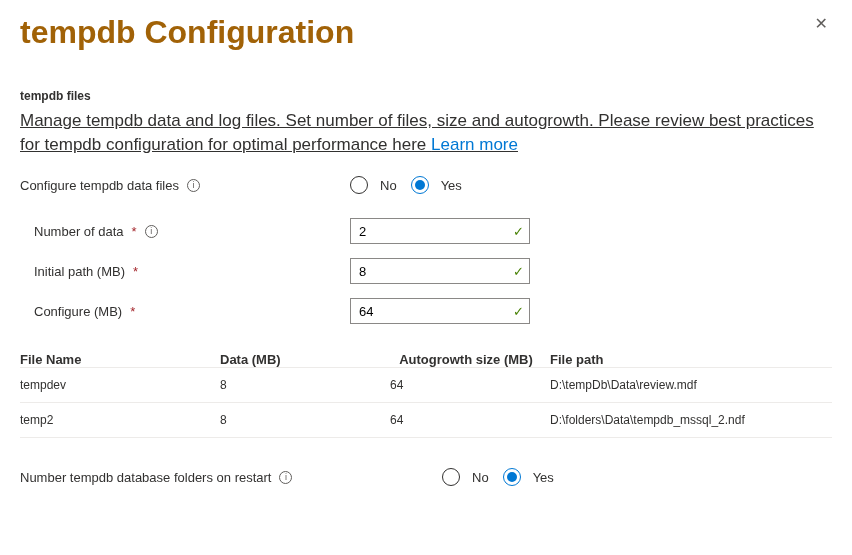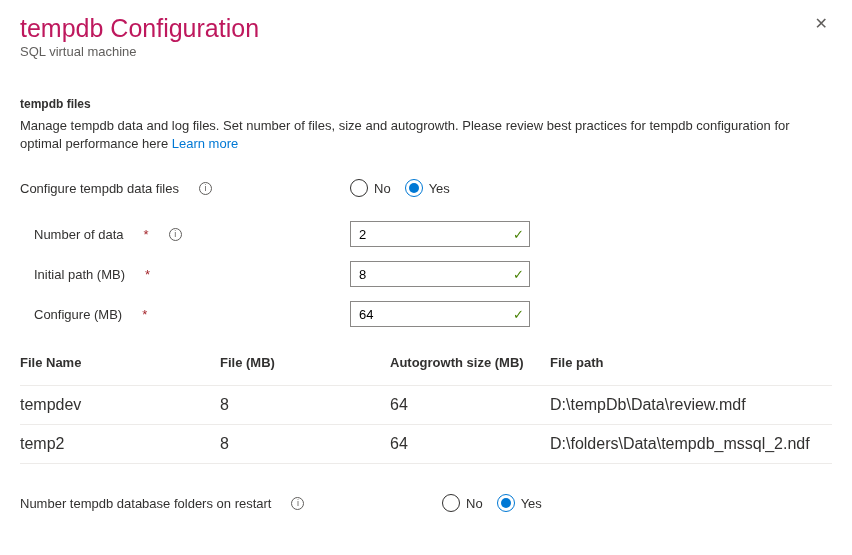--- a/index.html
+++ b/index.html
@@ -5,74 +5,73 @@
   * { box-sizing: border-box; margin: 0; padding: 0; }
   body {
     font-family: "Segoe UI", -apple-system, sans-serif;
     font-size: 13px;
     color: #323130;
     background: #fff;
     padding: 14px 20px 20px 20px;
     width: 852px;
   }
   .header-row { display: flex; justify-content: space-between; align-items: flex-start; }
-  .title { font-size: 25px; font-weight: 400; color: #be185d; line-height: 1.15; }
+  .title { font-size: 32px; font-weight: 700; color: #a16207; line-height: 1.15; }
   .subtitle { font-size: 13px; color: #605e5c; margin-top: 1px; }
   .close-btn { font-size: 16px; color: #605e5c; cursor: pointer; padding: 2px 4px; line-height: 1; }
   .section-heading { font-size: 12px; font-weight: 600; margin-top: 38px; margin-bottom: 6px; }
-  .section-desc { font-size: 13px; color: #323130; line-height: 1.4; margin-bottom: 18px; max-width: 800px; }
+  .section-desc { font-size: 17px; color: #323130; line-height: 1.4; margin-bottom: 12px; max-width: 800px; text-decoration: underline; }
   .learn-link { color: #0078d4; text-decoration: none; cursor: pointer; }
   .form-row { display: flex; align-items: center; min-height: 34px; margin-bottom: 6px; }
-  .label-col { width: 330px; flex-shrink: 0; display: flex; align-items: center; gap: 20px; }
+  .label-col { width: 330px; flex-shrink: 0; display: flex; align-items: center; gap: 8px; }
   .indent { padding-left: 14px; }
   .req { color: #a4262c; }
   .info-icon {
     display: inline-flex; align-items: center; justify-content: center;
     width: 13px; height: 13px; border: 1px solid #605e5c; border-radius: 50%;
     font-size: 9px; color: #605e5c; font-style: normal; line-height: 1;
   }
   .ctrl-col { display: flex; align-items: center; gap: 14px; }
-  .radio-opt { display: inline-flex; align-items: center; gap: 6px; cursor: pointer; font-size: 13px; }
+  .radio-opt { display: inline-flex; align-items: center; gap: 12px; cursor: pointer; font-size: 13px; }
   .radio {
     width: 18px; height: 18px; border: 1px solid #323130; border-radius: 50%;
     display: inline-flex; align-items: center; justify-content: center; background: #fff;
   }
   .radio.checked { border-color: #0078d4; }
   .radio.checked::after {
     content: ""; width: 10px; height: 10px; border-radius: 50%; background: #0078d4;
   }
   .input-wrap { position: relative; display: inline-block; }
   .input-wrap .check-icon {
     position: absolute; right: 6px; top: 50%; transform: translateY(-50%);
     color: #498205; font-size: 13px; pointer-events: none;
   }
   input.plain {
     width: 180px; height: 26px; border: 1px solid #8a8886;
     padding: 0 8px; font-size: 13px; font-family: inherit; background: #fff;
   }
   table { width: 100%; border-collapse: collapse; margin-top: 16px; margin-bottom: 22px; }
   th {
     text-align: left; font-weight: 600; font-size: 13px;
-    padding: 8px 8px 15px 0; border-bottom: 1px solid #edebe9;
+    padding: 8px 8px 0 0; border-bottom: 1px solid #edebe9;
   }
   td {
-    text-align: left; font-size: 16px; padding: 10px 8px 10px 0;
+    text-align: left; font-size: 12px; padding: 10px 8px 10px 0;
     border-bottom: 1px solid #edebe9; color: #323130;
   }
   .col-name { width: 200px; }
   .col-size { width: 170px; }
-  .col-auto { width: 160px; }
+  .col-auto { width: 160px; text-align: center; }
 </style>
 </head>
 <body>
 
 <div class="header-row">
   <div>
     <div class="title">tempdb Configuration</div>
-    <div class="subtitle">SQL virtual machine</div>
   </div>
   <div class="close-btn">✕</div>
 </div>
 
 <div class="section-heading">tempdb files</div>
 <div class="section-desc">
   <span>Manage tempdb data and log files. Set number of files, size and autogrowth. Please review best practices for tempdb configuration for optimal performance here </span><a class="learn-link">Learn more</a>
 </div>
 
 <div class="form-row">
@@ -131,21 +130,21 @@
       <input class="plain" style="padding-right: 26px;" value="64">
       <span class="check-icon">✓</span>
     </span>
   </div>
 </div>
 
 <table>
   <thead>
     <tr>
       <th class="col-name">File Name</th>
-      <th class="col-size">File (MB)</th>
+      <th class="col-size">Data (MB)</th>
       <th class="col-auto">Autogrowth size (MB)</th>
       <th>File path</th>
     </tr>
   </thead>
   <tbody id="files-tbody">
       <tr>
         <td>tempdev</td>
         <td>8</td>
         <td>64</td>
         <td>D:\tempDb\Data\review.mdf</td>

